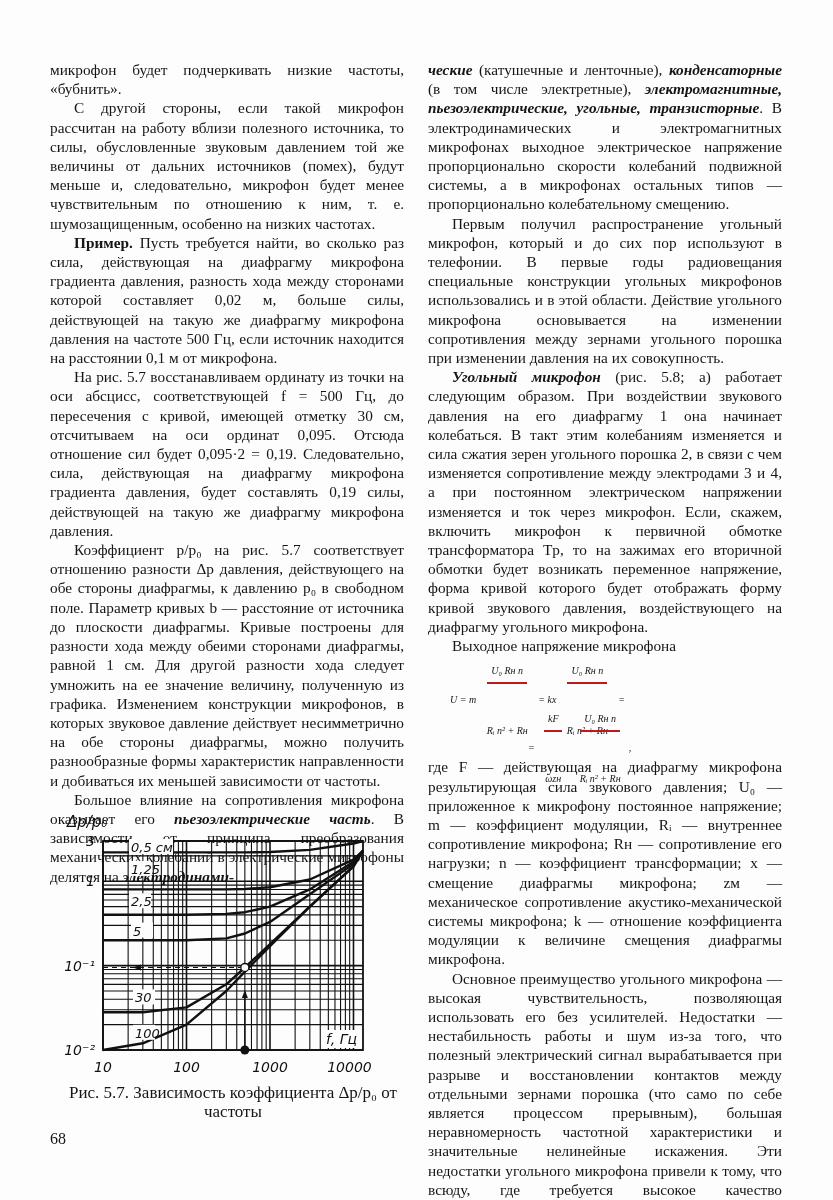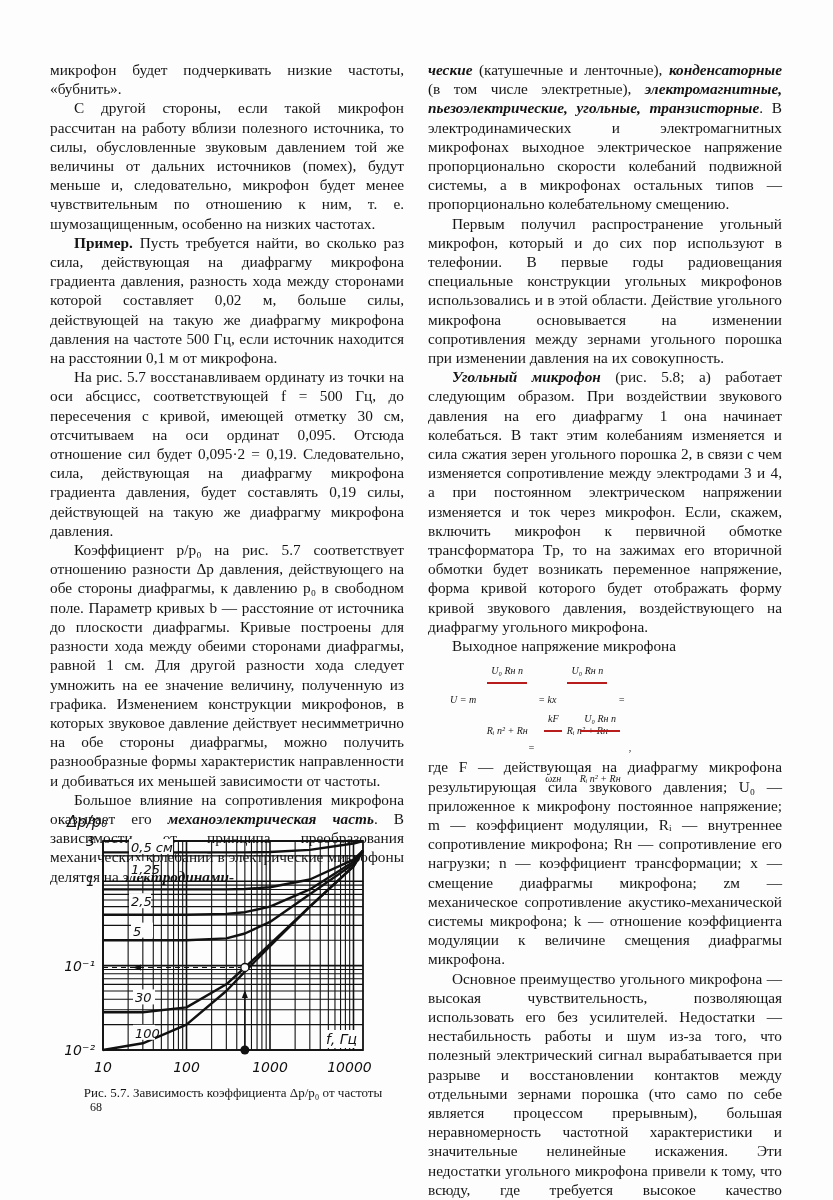--- a/index.html
+++ b/index.html
@@ -13,33 +13,33 @@
   .col i { font-style:italic;font-weight:bold; }
   .col b { font-weight:bold; }
   .formula { font-style:italic; font-size:10px; position:relative; height:96px; margin:4px 0 2px 0; }
   .frac { display:inline-flex; flex-direction:column; align-items:center; vertical-align:middle; margin:0 4px; }
   .frac .num { border-bottom:2px solid #b91c1c; padding:0 4px 1px 4px; }
   .frac .den { padding:1px 4px 0 4px;margin-top:36px; }
   .fline { position:absolute; white-space:nowrap; }
   .figure { position:absolute; left:40px; top:805px; width:380px; height:290px; }
   .figure svg { position:absolute; left:0; top:0; }
   .caption { position:absolute; left:48px; top:1083px; width:370px; text-align:center;
-             font-size:13px; line-height:19px; }
-  .pagenum { position:absolute; left:50px; top:1100px; font-size:12px;margin-left:40px; }
+             font-size:17px; line-height:19px; }
+  .pagenum { position:absolute; left:50px; top:1130px; font-size:16px; }
 </style>
 </head>
 <body>
 
 <div class="col col-left">
   <p>микрофон будет подчеркивать низкие частоты, «бубнить».</p>
   <p class="ind">С другой стороны, если такой микрофон рассчитан на работу вблизи полезного источника, то силы, обусловленные звуковым давлением той же величины от дальних источников (помех), будут меньше и, следовательно, микрофон будет менее чувствительным по отношению к ним, т. е. шумозащищенным, особенно на низких частотах.</p>
   <p class="ind"><b>Пример.</b> <span>Пусть требуется найти, во сколько раз сила, действующая на диафрагму микрофона градиента давления, разность хода между сторонами которой составляет 0,02 м, больше силы, действующей на такую же диафрагму микрофона давления на частоте 500 Гц, если источник находится на расстоянии 0,1 м от микрофона.</span></p>
   <p class="ind">На рис. 5.7 восстанавливаем ординату из точки на оси абсцисс, соответствующей f = 500 Гц, до пересечения с кривой, имеющей отметку 30 см, отсчитываем на оси ординат 0,095. Отсюда отношение сил будет 0,095·2 = 0,19. Следовательно, сила, действующая на диафрагму микрофона градиента давления, будет составлять 0,19 силы, действующей на такую же диафрагму микрофона давления.</p>
   <p class="ind">Коэффициент p/p₀ на рис. 5.7 соответствует отношению разности Δp давления, действующего на обе стороны диафрагмы, к давлению p₀ в свободном поле. Параметр кривых b — расстояние от источника до плоскости диафрагмы. Кривые построены для разности хода между обеими сторонами диафрагмы, равной 1 см. Для другой разности хода следует умножить на ее значение величину, полученную из графика. Изменением конструкции микрофонов, в которых звуковое давление действует несимметрично на обе стороны диафрагмы, можно получить разнообразные формы характеристик направленности и добиваться их меньшей зависимости от частоты.</p>
-  <p class="ind"><span>Большое влияние на сопротивления микрофона оказывает его</span> <i>механоэлектрическая часть</i><span>. В зависимости от принципа преобразования механических колебаний в электрические микрофоны делятся на</span> <i>электродинами-</i></p>
+  <p class="ind"><span>Большое влияние на сопротивления микрофона оказывает его</span> <i>пьезоэлектрические часть</i><span>. В зависимости от принципа преобразования механических колебаний в электрические микрофоны делятся на</span> <i>электродинами-</i></p>
 </div>
 
 <div class="figure">
   <svg id="chart-svg" width="380" height="290">
       <line x1="63" y1="36" x2="63" y2="245" stroke="#111" stroke-width="1.6"></line>
       <line x1="88.13462514167242" y1="36" x2="88.13462514167242" y2="245" stroke="#111" stroke-width="1.1"></line>
       <line x1="102.83743831923395" y1="36" x2="102.83743831923395" y2="245" stroke="#111" stroke-width="1.1"></line>
       <line x1="113.26925028334485" y1="36" x2="113.26925028334485" y2="245" stroke="#111" stroke-width="1.1"></line>
       <line x1="121.36079227091142" y1="36" x2="121.36079227091142" y2="245" stroke="#111" stroke-width="1.1"></line>
       <line x1="127.97206346090637" y1="36" x2="127.97206346090637" y2="245" stroke="#111" stroke-width="1.1"></line>

